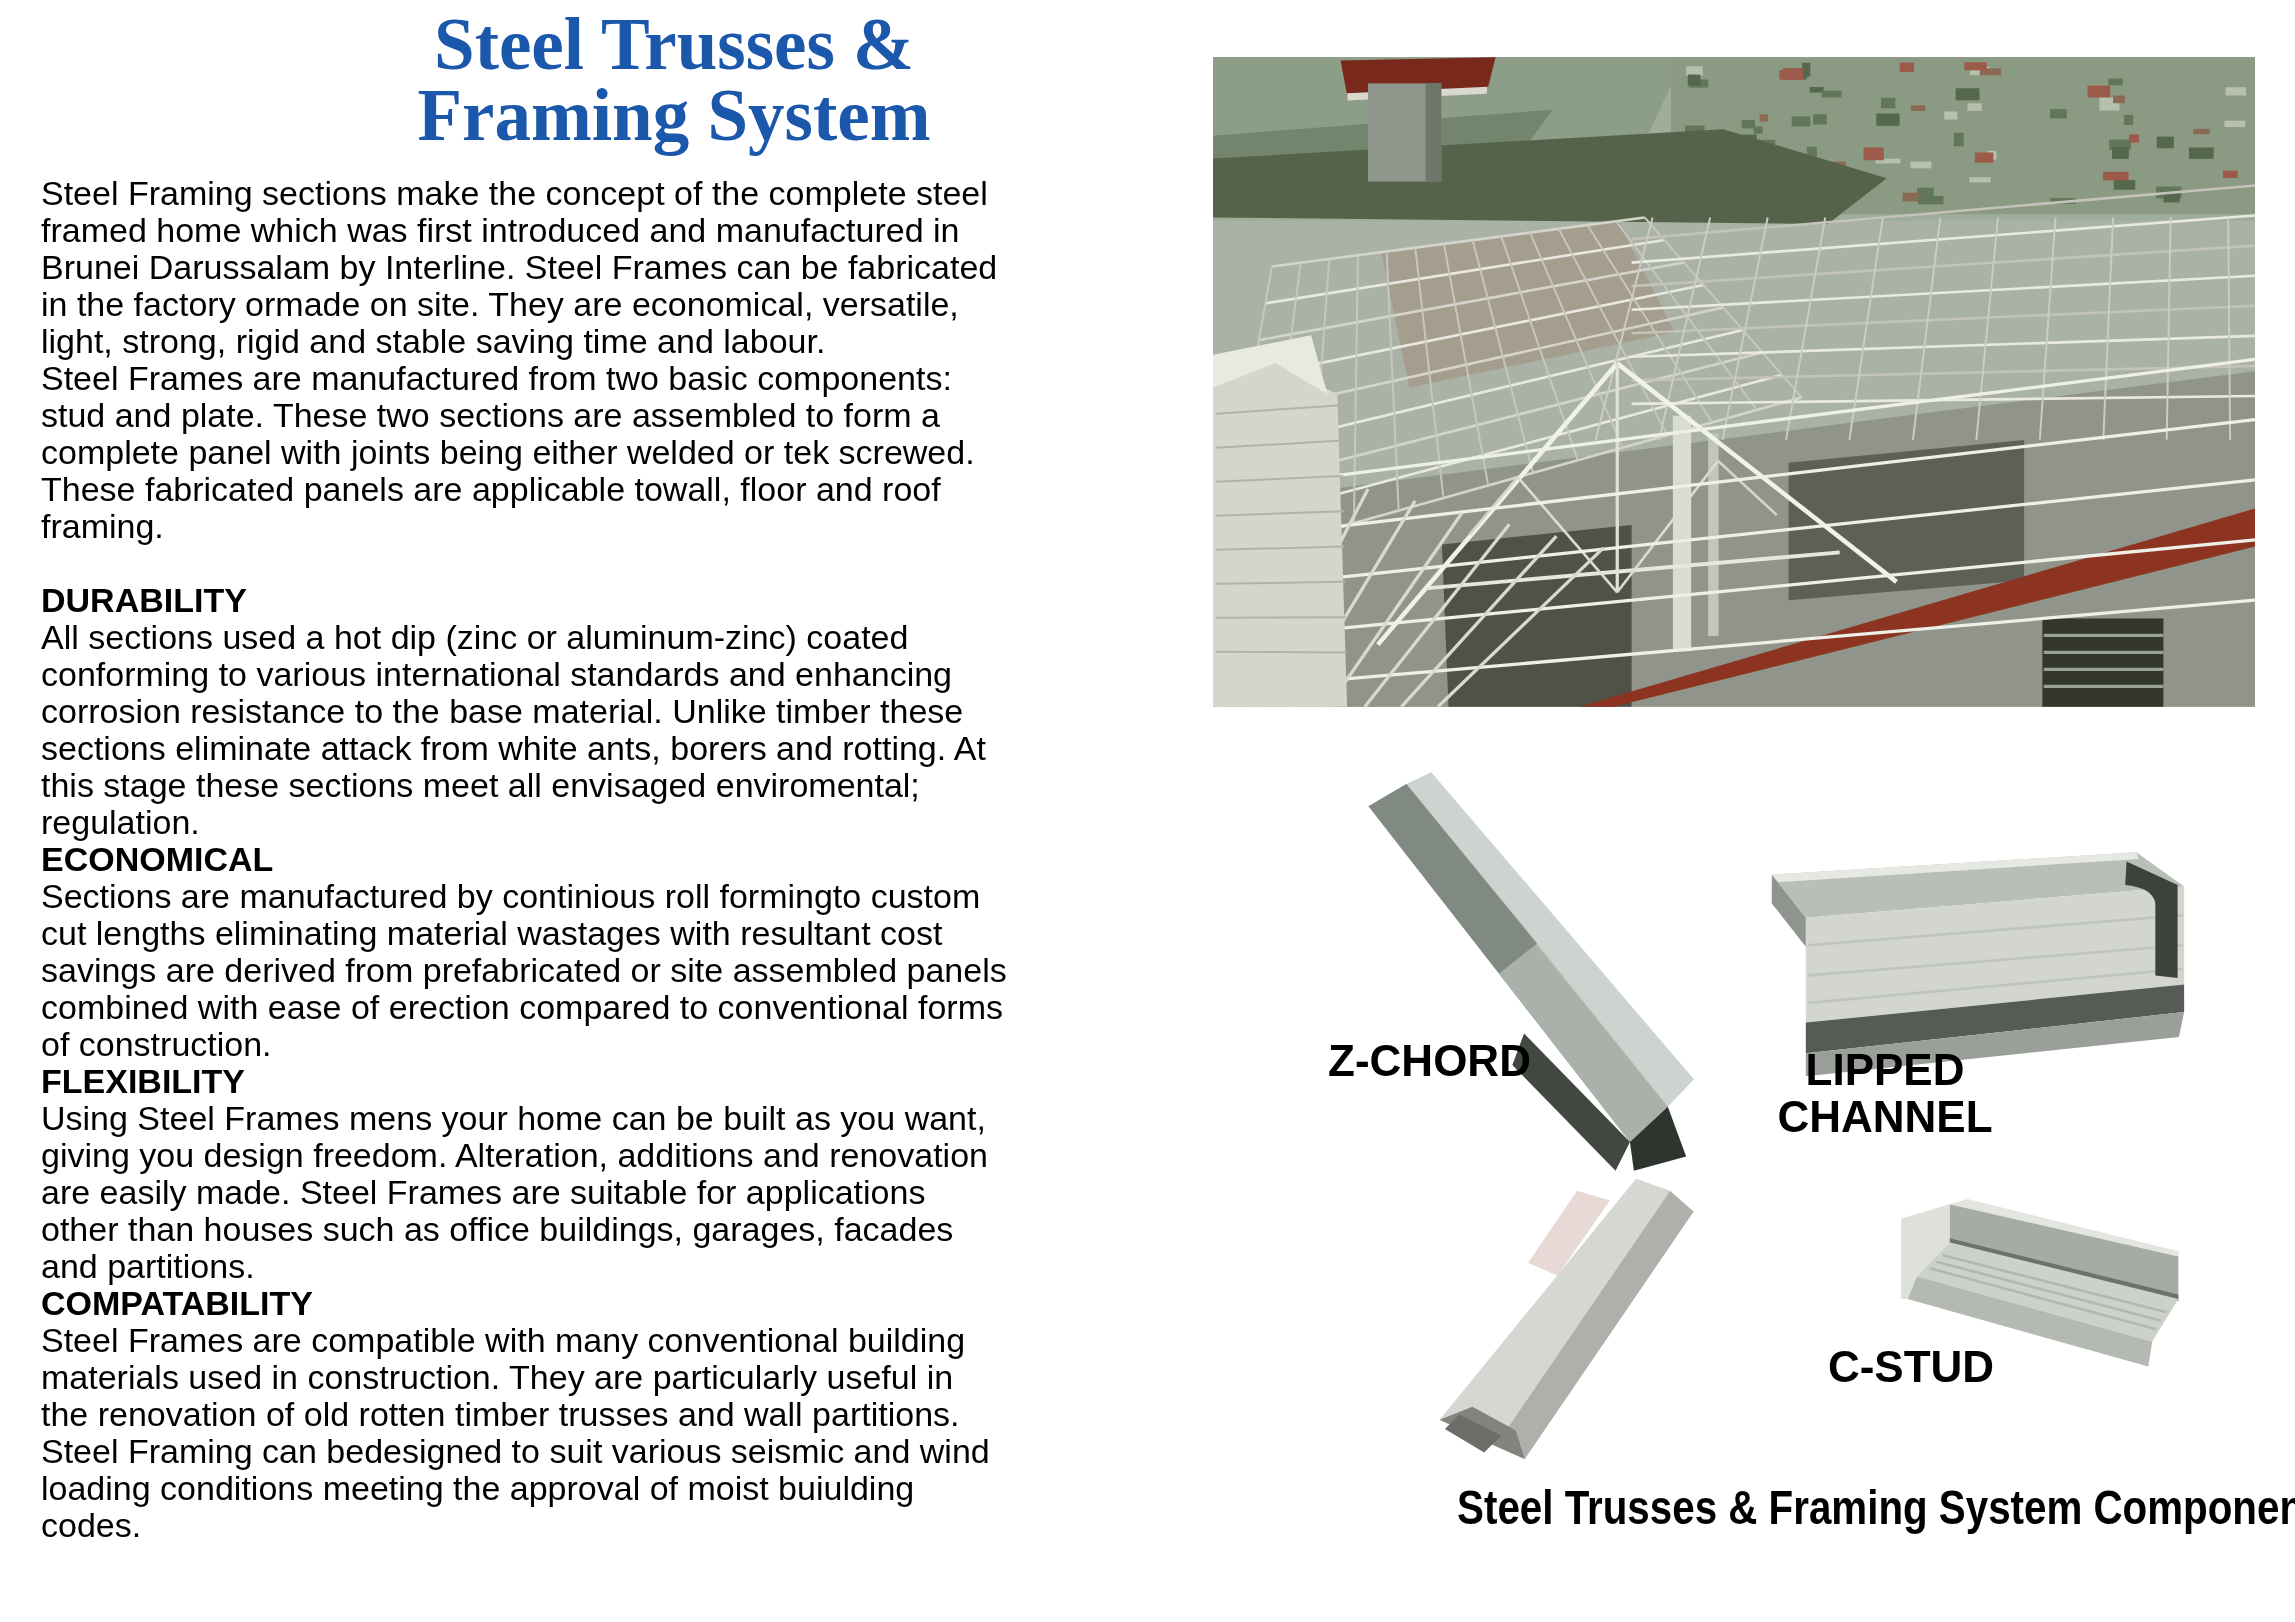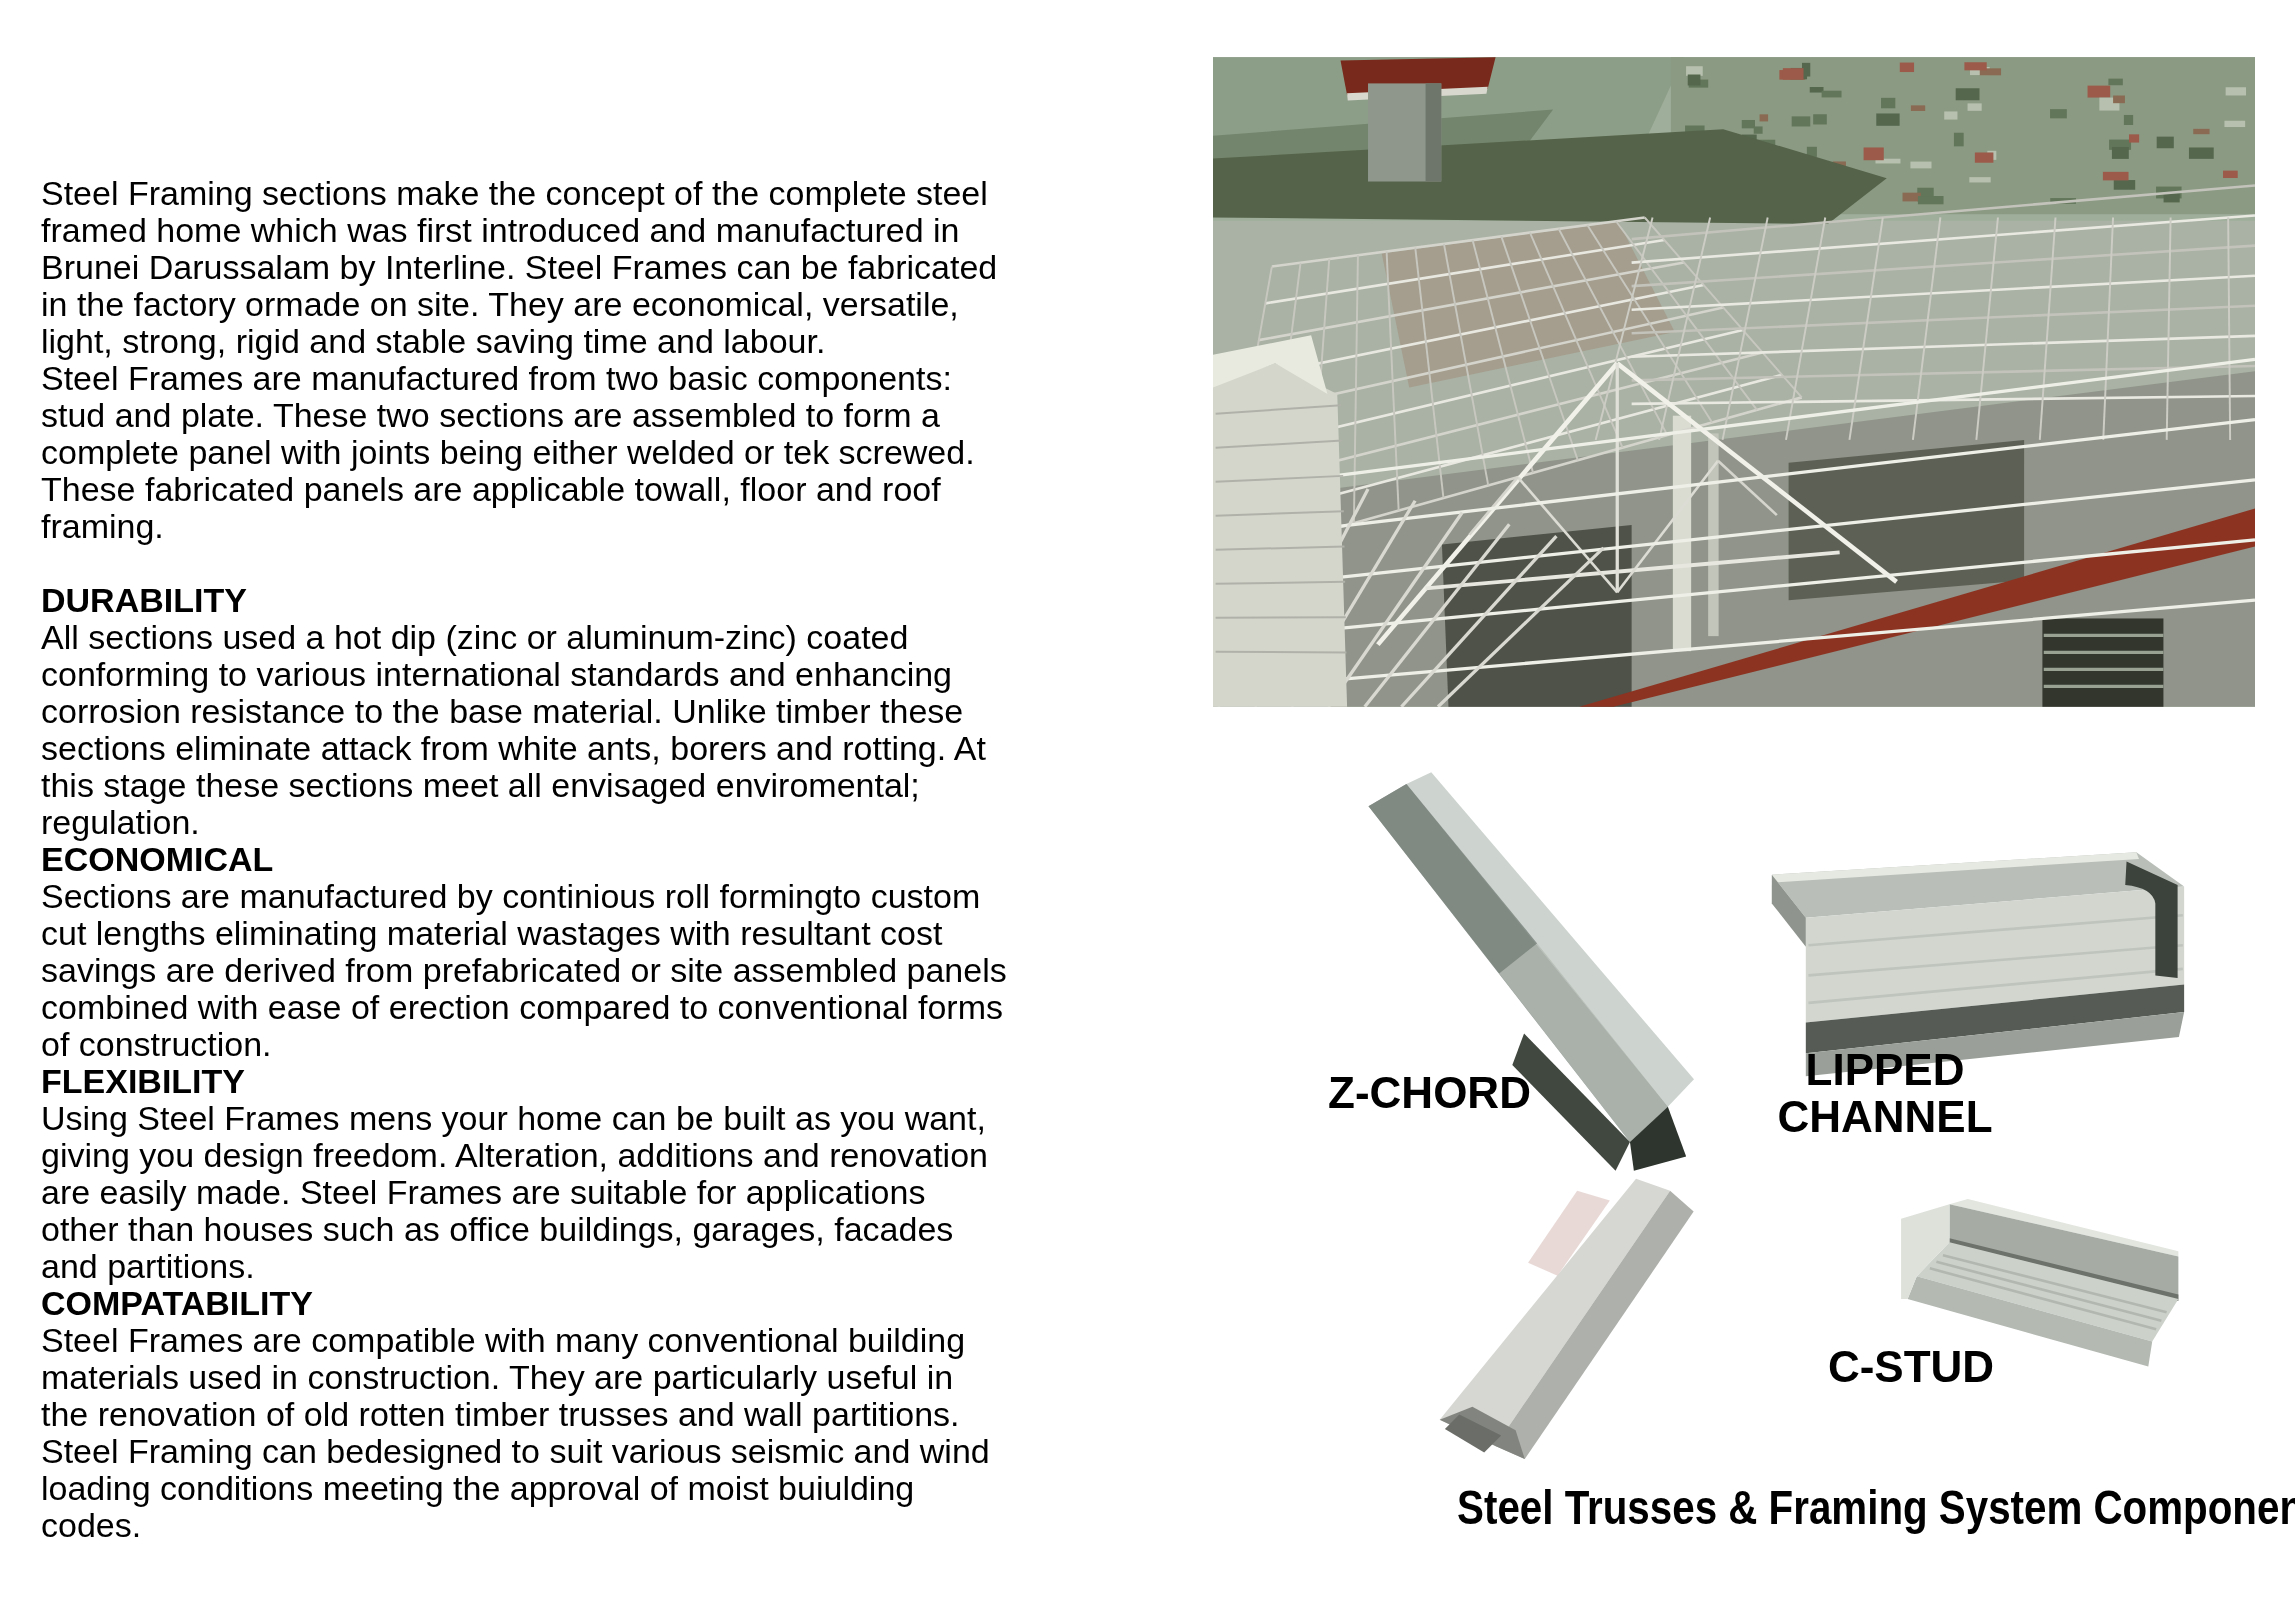--- a/index.html
+++ b/index.html
@@ -21,20 +21,22 @@
   #caption{position:absolute;left:1373px;top:1480px;width:792px;text-align:center;}
   #caption span{display:inline-block;font-weight:bold;font-size:48px;white-space:nowrap;
                 transform:scaleX(0.84);transform-origin:center;}
   svg{display:block;}
 </style>
 </head>
 <body>
 
 <div id="page">
 
+  <h1 id="title">Steel Trusses &amp;
+Framing System</h1>
 
   <div id="article">
     <p class="pre intro">Steel Framing sections make the concept of the complete steel
 framed home which was first introduced and manufactured in
 Brunei Darussalam by Interline. Steel Frames can be fabricated
 in the factory ormade on site. They are economical, versatile,
 light, strong, rigid and stable saving time and labour.
 Steel Frames are manufactured from two basic components:
 stud and plate. These two sections are assembled to form a
 complete panel with joints being either welded or tek screwed.
@@ -248,21 +250,21 @@
   <div class="comp" style="left:1328px;top:772px;">
     <svg width="366" height="399" viewBox="0 0 560 610">
       <polygon points="120,18 158,0 560,470 520,512" fill="#cdd4cf"></polygon>
       <polygon points="62,52 120,18 520,512 462,566" fill="#99a19b"></polygon>
       <polygon points="62,52 120,18 320,262 262,308" fill="#7d857f" opacity="0.85"></polygon>
       <polygon points="262,308 320,262 520,512 462,566" fill="#b0b7b1" opacity="0.7"></polygon>
       <polygon points="300,400 462,566 440,610 282,448" fill="#40483f"></polygon>
       <polygon points="462,566 520,512 548,588 468,610" fill="#2e352e"></polygon>
     </svg>
   </div>
-  <div class="comp-label" style="left:1302px;top:1069px;width:255px;">Z-CHORD</div>
+  <div class="comp-label" style="left:1302px;top:1037px;width:255px;">Z-CHORD</div>
 
   <div class="comp" style="left:1760px;top:847px;">
     <svg width="432" height="249" viewBox="0 0 660 380">
       <polygon points="18,42 575,8 648,60 70,108" fill="#b9bfb8"></polygon>
       <polygon points="18,42 575,8 579,18 22,54" fill="#e6e9e2"></polygon>
       <polygon points="70,108 648,60 648,210 70,268" fill="#d2d6cf"></polygon>
       <g stroke="#bfc4bd" stroke-width="4">
         <line x1="74" y1="150" x2="646" y2="104"></line>
           <line x1="74" y1="196" x2="646" y2="150"></line>
         <line x1="74" y1="238" x2="646" y2="186"></line>

